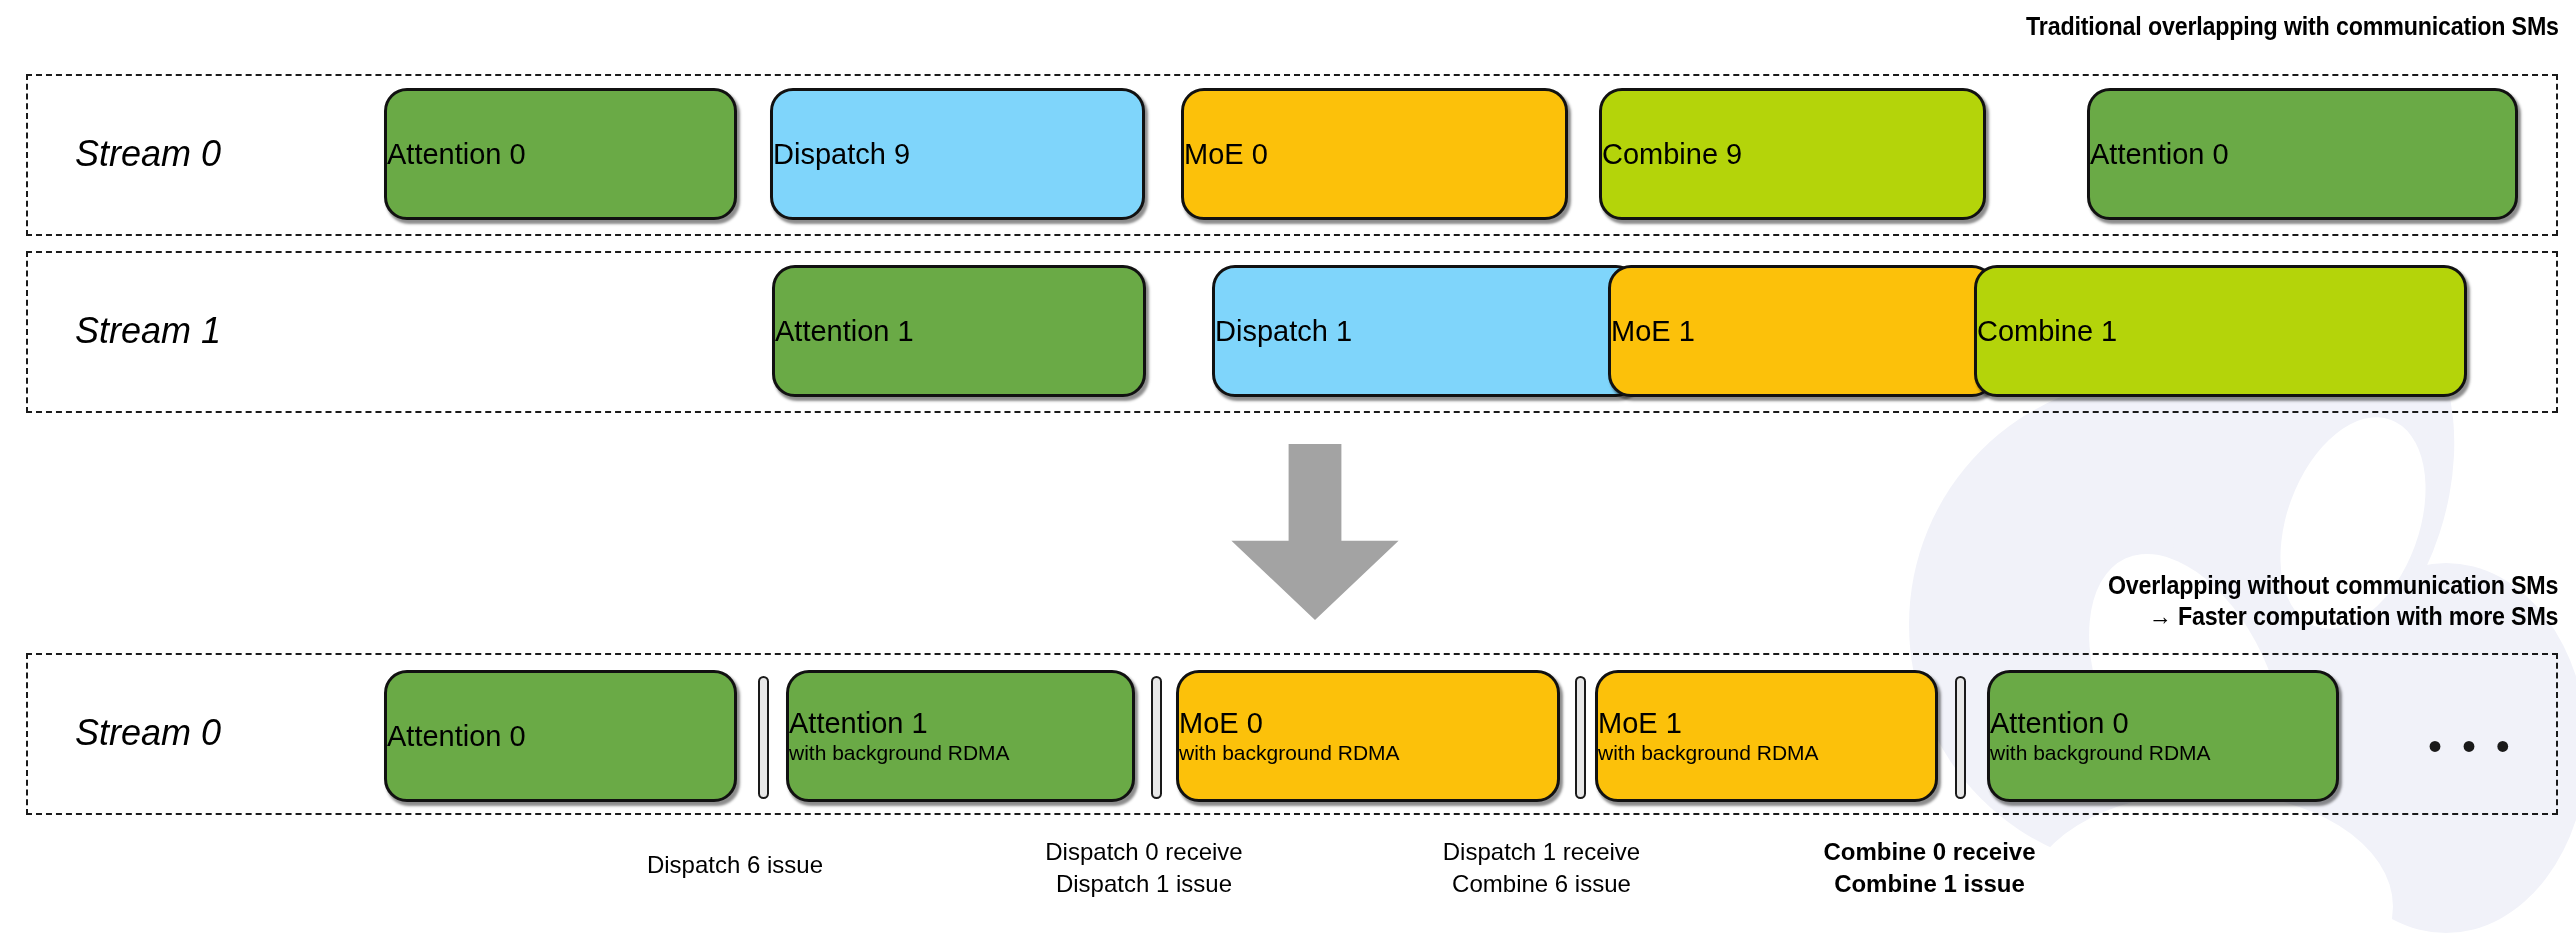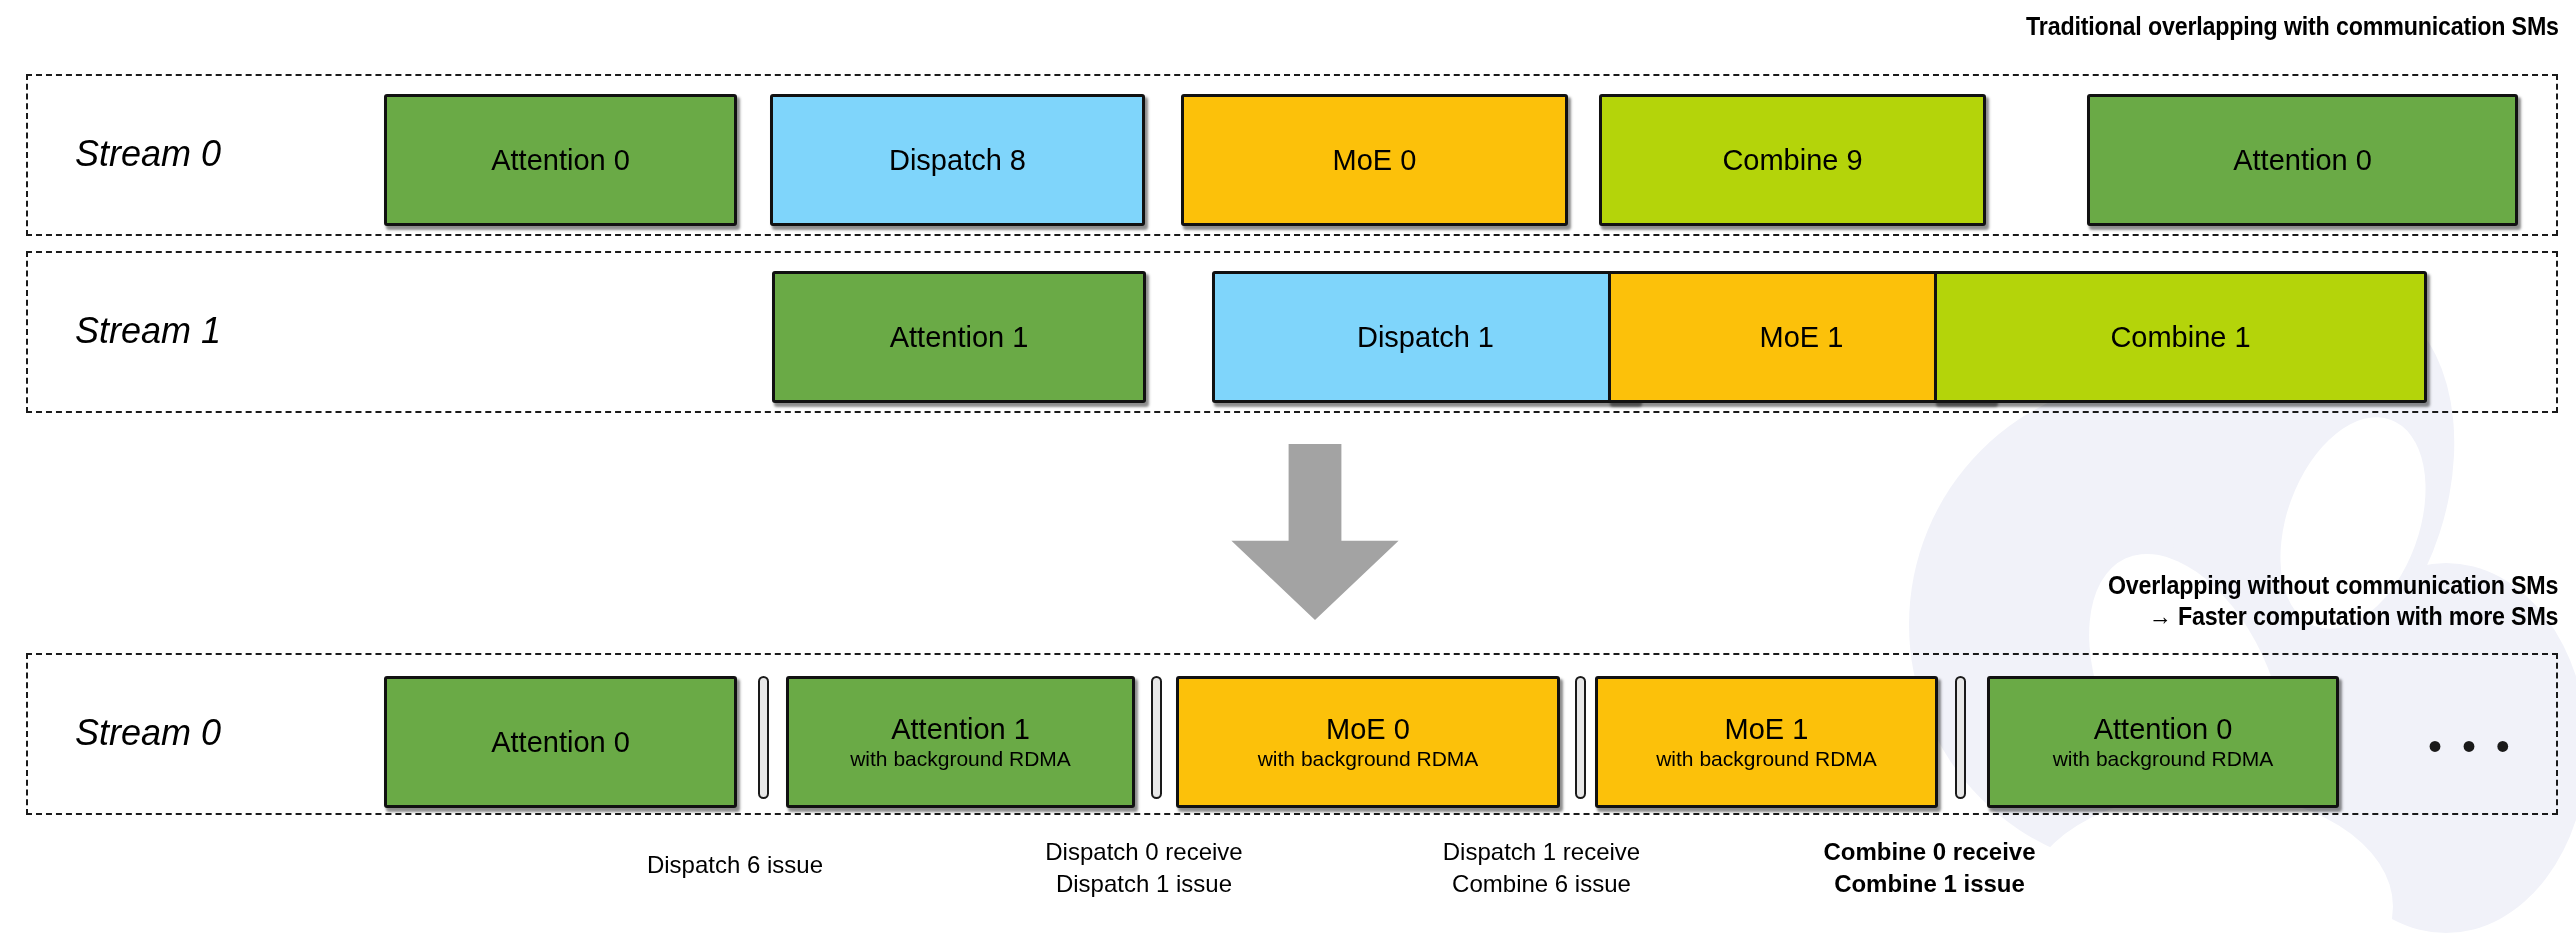--- a/index.html
+++ b/index.html
@@ -71,30 +71,28 @@
     font-size: 36px;
     color: #000000;
     white-space: nowrap;
     line-height: 1;
     font-style: italic;
   }
 
   .blk {
     position: absolute;
     border: 3.5px solid #111111;
-    border-radius: 3px;
+    border-radius: 23px;
     box-sizing: border-box;
     display: flex;
     flex-direction: column;
-    align-items: center;
     justify-content: center;
     color: #000000;
     box-shadow: 2.6px 3.5px 2.6px rgba(0,0,0,0.45);
     overflow: hidden;
-    margin-top: 6px;
   }
   .blk .title {
     font-size: 29px;
     line-height: 1.12;
     white-space: nowrap;
   }
   .blk .sub {
     font-size: 21px;
     line-height: 1.12;
     white-space: nowrap;
@@ -153,21 +151,21 @@
   <div class="caption" id="caption-bottom">Overlapping without communication SMs
 → Faster computation with more SMs</div>
 
   <div class="lane" id="lane-stream0-top"></div>
   <div class="lane-label" style="left:75px; top:136px;">Stream 0</div>
 
   <div class="blk single" style="left:384px; top:88px; width:353px; height:132px; background:#6aaa46;">
     <span class="title">Attention 0</span>
   </div>
   <div class="blk single" style="left:770px; top:88px; width:375px; height:132px; background:#7fd5fb;">
-    <span class="title">Dispatch 8</span>
+    <span class="title">Dispatch 9</span>
   </div>
   <div class="blk single" style="left:1181px; top:88px; width:387px; height:132px; background:#fcc10a;">
     <span class="title">MoE 0</span>
   </div>
   <div class="blk single" style="left:1599px; top:88px; width:387px; height:132px; background:#b4d40a;">
     <span class="title">Combine 9</span>
   </div>
   <div class="blk single" style="left:2087px; top:88px; width:431px; height:132px; background:#6aaa46;">
     <span class="title">Attention 0</span>
   </div>
@@ -177,21 +175,21 @@
 
   <div class="blk single" style="left:772px; top:265px; width:374px; height:132px; background:#6aaa46;">
     <span class="title">Attention 1</span>
   </div>
   <div class="blk single" style="left:1212px; top:265px; width:427px; height:132px; background:#7fd5fb;">
     <span class="title">Dispatch 1</span>
   </div>
   <div class="blk single" style="left:1608px; top:265px; width:387px; height:132px; background:#fcc10a;">
     <span class="title">MoE 1</span>
   </div>
-  <div class="blk single" style="left:1934px; top:265px; width:493px; height:132px; background:#b4d40a;">
+  <div class="blk single" style="left:1974px; top:265px; width:493px; height:132px; background:#b4d40a;">
     <span class="title">Combine 1</span>
   </div>
 
   <svg id="big-arrow" viewBox="0 0 220 200">
     <polygon points="80,0 140,0 140,110 205,110 110,200 15,110 80,110" fill="#a3a3a3"></polygon>
   </svg>
 
   <div class="lane" id="lane-stream0-bottom"></div>
   <div class="lane-label" style="left:75px; top:715px;">Stream 0</div>
 

